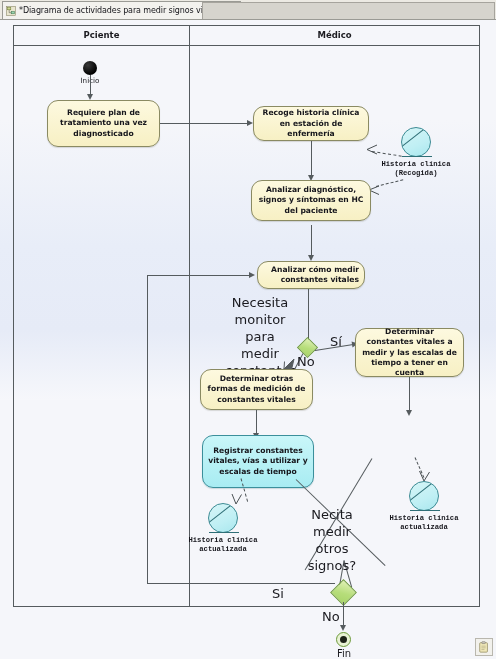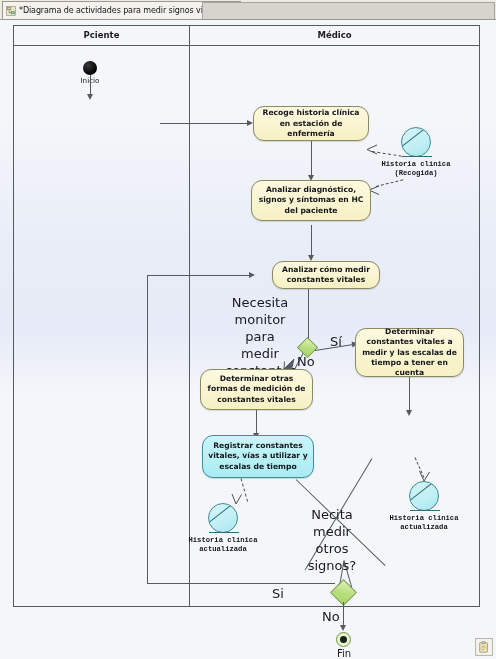--- a/index.html
+++ b/index.html
@@ -211,20 +211,23 @@
   <div id="vline"></div>
   <div id="lane1-title" class="lane-title">Pciente</div>
   <div id="lane2-title" class="lane-title">Médico</div>
 
   <div id="initial"></div>
   <div id="initial-label">Inicio</div>
 
   <div class="edge ev" style="left:90px;top:55px;height:22px;"></div>
   <div class="arrow arr-down" style="left:86.5px;top:74px;"></div>
 
+  <div class="act" style="left:47px;top:80px;width:113px;height:47px;">
+    <span>Requiere plan de tratamiento una vez diagnosticado</span>
+  </div>
 
   <div class="edge eh" style="left:160px;top:103px;width:89px;"></div>
   <div class="arrow arr-right" style="left:247px;top:99.5px;"></div>
 
   <div class="act" style="left:253px;top:86px;width:116px;height:35px;">
     <span>Recoge historia clínica en estación de enfermería</span>
   </div>
 
   <div class="edge ev" style="left:311px;top:121px;height:37px;"></div>
   <div class="arrow arr-down" style="left:307.5px;top:155px;"></div>
@@ -246,21 +249,21 @@
     <path d="M11 1 L1 5 L11 9.5" fill="none" stroke="#4a5053" stroke-width="1"></path>
   </svg>
 
   <div class="act" style="left:251px;top:160px;width:120px;height:41px;">
     <span>Analizar diagnóstico, signos y síntomas en HC del paciente</span>
   </div>
 
   <div class="edge ev" style="left:311px;top:205px;height:33px;"></div>
   <div class="arrow arr-down" style="left:307.5px;top:235px;"></div>
 
-  <div class="act" style="left:272px;top:241px;width:108px;height:28px;">
+  <div class="act" style="left:257px;top:241px;width:108px;height:28px;text-align:right;">
     <span>Analizar cómo medir constantes vitales</span>
   </div>
 
   <div class="edge eh" style="left:147px;top:255px;width:104px;"></div>
   <div class="edge ev" style="left:147px;top:255px;height:309px;"></div>
   <div class="edge eh" style="left:147px;top:563px;width:188px;"></div>
   <div class="arrow arr-right" style="left:249px;top:251.5px;"></div>
 
   <div class="edge ev" style="left:308px;top:269px;height:53px;"></div>
 
@@ -285,21 +288,21 @@
   <div class="edge ev" style="left:409px;top:357px;height:36px;"></div>
   <div class="arrow arr-down" style="left:405.5px;top:390px;"></div>
 
   <div class="act" style="left:200px;top:349px;width:113px;height:41px;">
     <span>Determinar otras formas de medición de constantes vitales</span>
   </div>
 
   <div class="edge ev" style="left:256px;top:390px;height:26px;"></div>
   <div class="arrow arr-down" style="left:252.5px;top:413px;"></div>
 
-  <div class="act cyan" style="left:202px;top:415px;width:112px;height:43px;">
+  <div class="act cyan" style="left:202px;top:415px;width:112px;height:53px;">
     <span>Registrar constantes vitales, vías a utilizar y escalas de tiempo</span>
   </div>
 
 
   <div class="dashed" style="left:241px;top:458px;width:24px;transform:rotate(74deg);"></div>
   <svg style="position:absolute;left:230px;top:473px;width:13px;height:13px;" viewBox="0 0 13 13">
     <path d="M2 1 L6 11 L11.5 1.5" fill="none" stroke="#4a5053" stroke-width="1"></path>
   </svg>
 
   <div class="objnode" style="left:208px;top:483px;">

